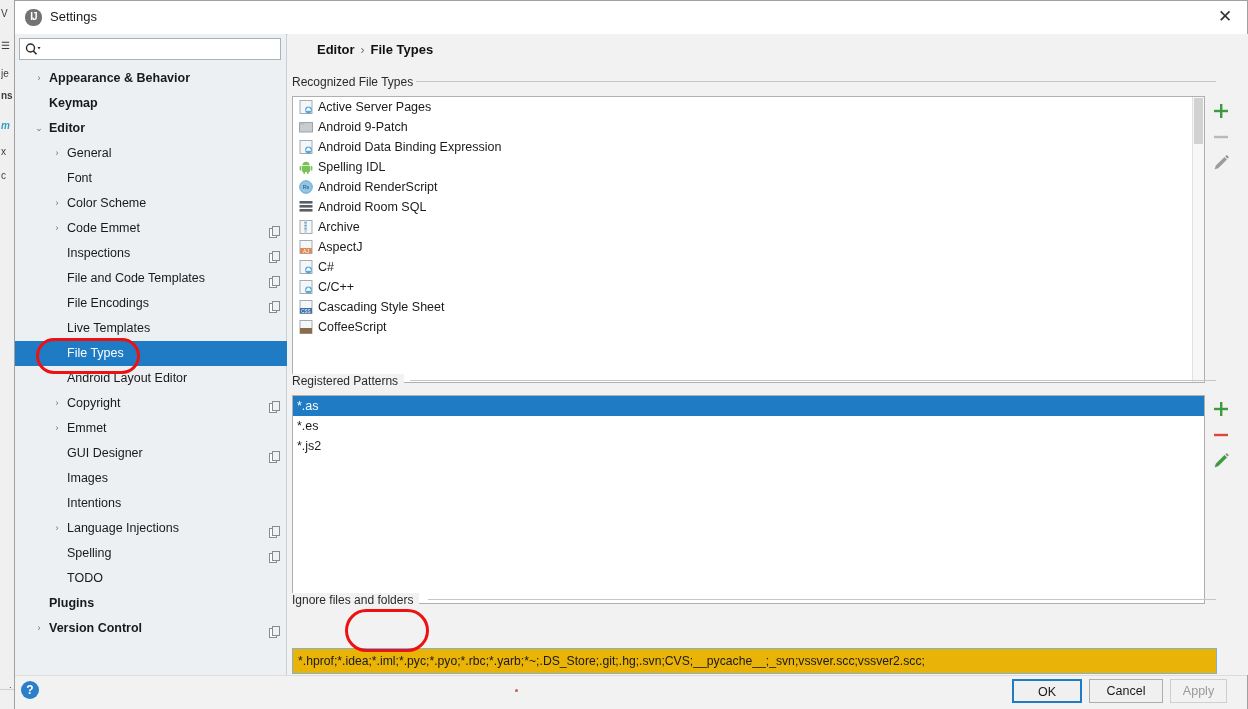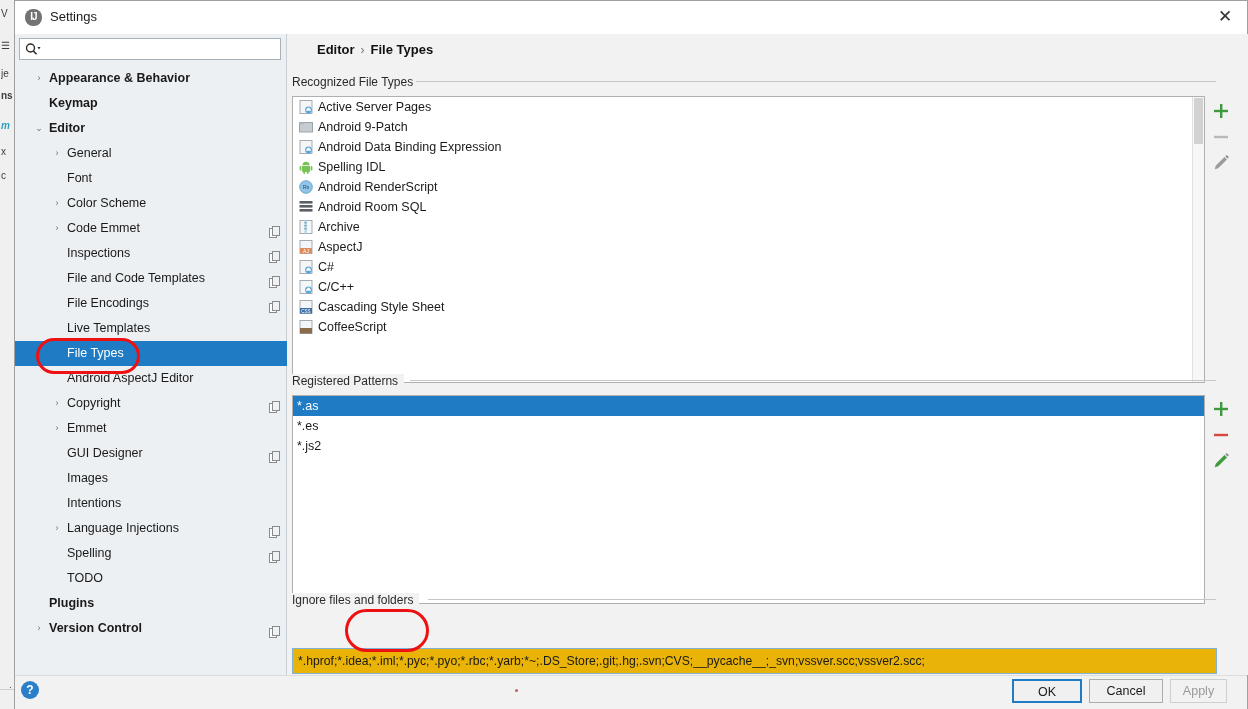--- a/index.html
+++ b/index.html
@@ -185,21 +185,21 @@
               <rect x="3.5" y="0.5" width="7" height="9" fill="#eef2f5" stroke="#8a8a8a"></rect>
             </svg></span>
         </div>
         <div class="tree-item lvl1">
           <span class="lbl">Live Templates</span>
         </div>
         <div class="tree-item lvl1 selected">
           <span class="lbl">File Types</span>
         </div>
         <div class="tree-item lvl1">
-          <span class="lbl">Android AspectJ Editor</span>
+          <span class="lbl">Android Layout Editor</span>
         </div>
         <div class="tree-item lvl1">
           <span class="arrow">›</span>
           <span class="lbl">Copyright</span>
           <span class="copy-icon"><svg width="11" height="12" viewBox="0 0 11 12">
               <rect x="0.5" y="2.5" width="7" height="9" fill="#fff" stroke="#8a8a8a"></rect>
               <rect x="3.5" y="0.5" width="7" height="9" fill="#eef2f5" stroke="#8a8a8a"></rect>
             </svg></span>
         </div>
         <div class="tree-item lvl1">

